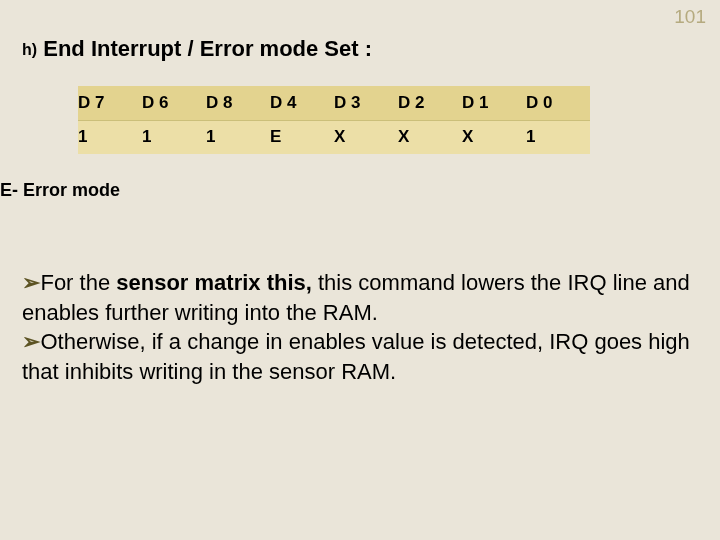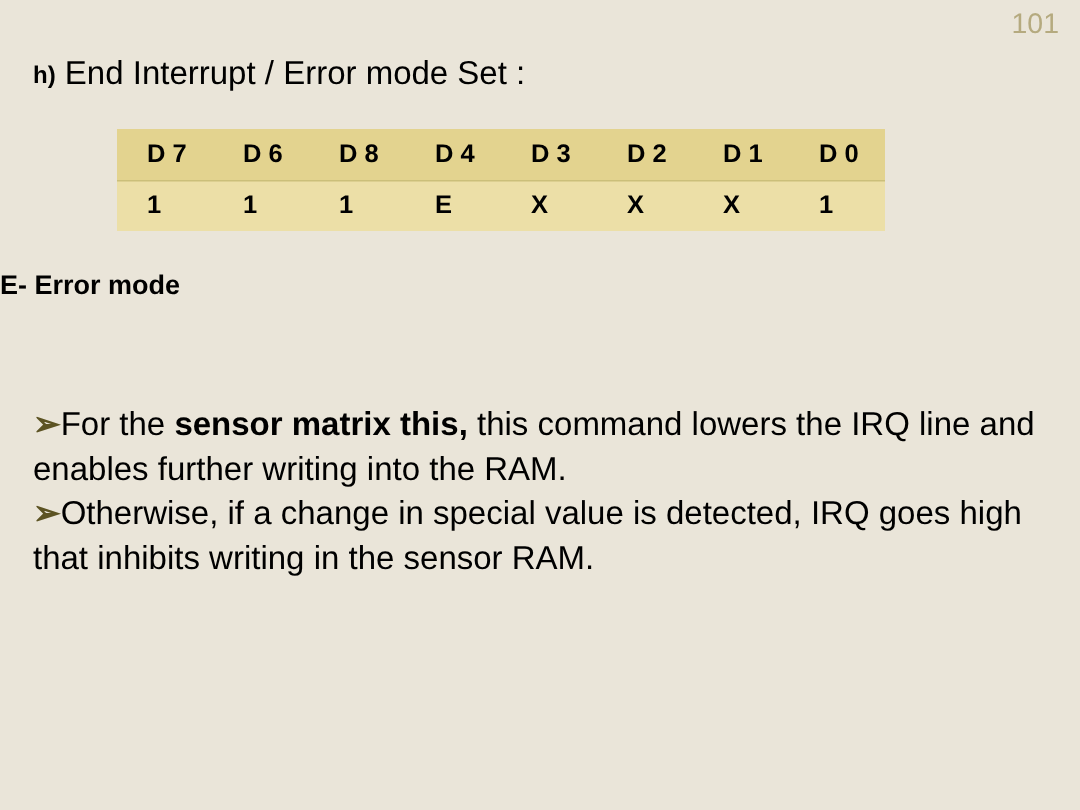--- a/index.html
+++ b/index.html
@@ -20,33 +20,33 @@
     color: #b5aa7f;
   }
   .heading-row {
     position: absolute;
     top: 36px;
     left: 22px;
     font-size: 22px;
     color: #000;
   }
   .heading-row .letter { font-weight: bold; font-size: 16px; vertical-align: 1px; }
-  .heading-row .title { font-weight: normal; margin-top: 15px; }
+  .heading-row .title { font-weight: bold; margin-top: 15px; }
   .bit-table {
     position: absolute;
     top: 86px;
     left: 78px;
     border-collapse: collapse;
     font-size: 17px;
   }
   .bit-table th, .bit-table td {
     width: 64px;
     height: 34px;
     text-align: left;
-    padding-left: 20px;
+    padding-left: 0;
     box-sizing: border-box;
     font-weight: bold;
     color: #000;
   }
   .bit-table th {
     background: #e3d38f;
     border-bottom: 1px solid #cbbf7a;
   }
   .bit-table td {
     background: #ecdfa7;
@@ -116,15 +116,15 @@
 
 <div class="legend">
   <div>E- Error mode</div>
 </div>
 
 <div class="body-text">
   <span class="bullet">
     <span class="chev">➢</span><span>For the </span><span class="em">sensor matrix this,</span><span> this command lowers the IRQ line and enables further writing into the RAM.</span>
   </span>
   <span class="bullet">
-    <span class="chev">➢</span><span>Otherwise, if a change in special value is detected, IRQ goes high that inhibits writing in the sensor RAM.</span>
+    <span class="chev">➢</span><span>Otherwise, if a change in enables value is detected, IRQ goes high that inhibits writing in the sensor RAM.</span>
   </span>
 </div>
 
 </body></html>

